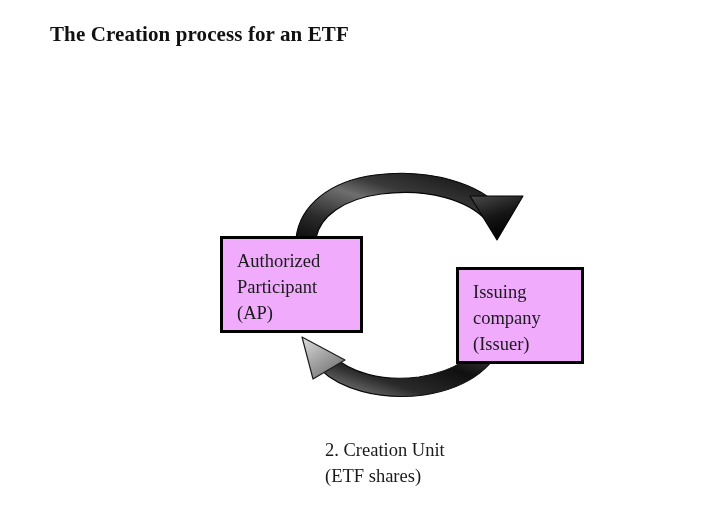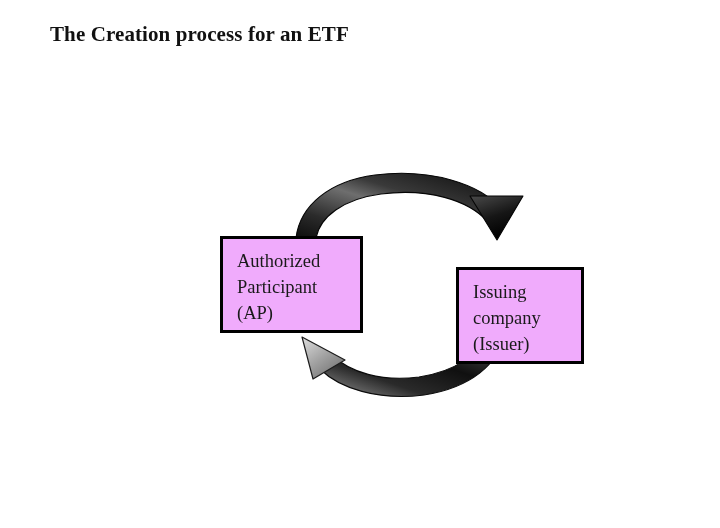--- a/index.html
+++ b/index.html
@@ -153,14 +153,16 @@
 Participant
 (AP)</div>
   </div>
 
   <div class="entity-box" id="box-issuing-company">
     <div class="entity-box-label">Issuing
 company
 (Issuer)</div>
   </div>
 
+  <div class="annotation" id="step-two-label">2. Creation Unit
+(ETF shares)</div>
 
 </div>
 
 </body></html>

